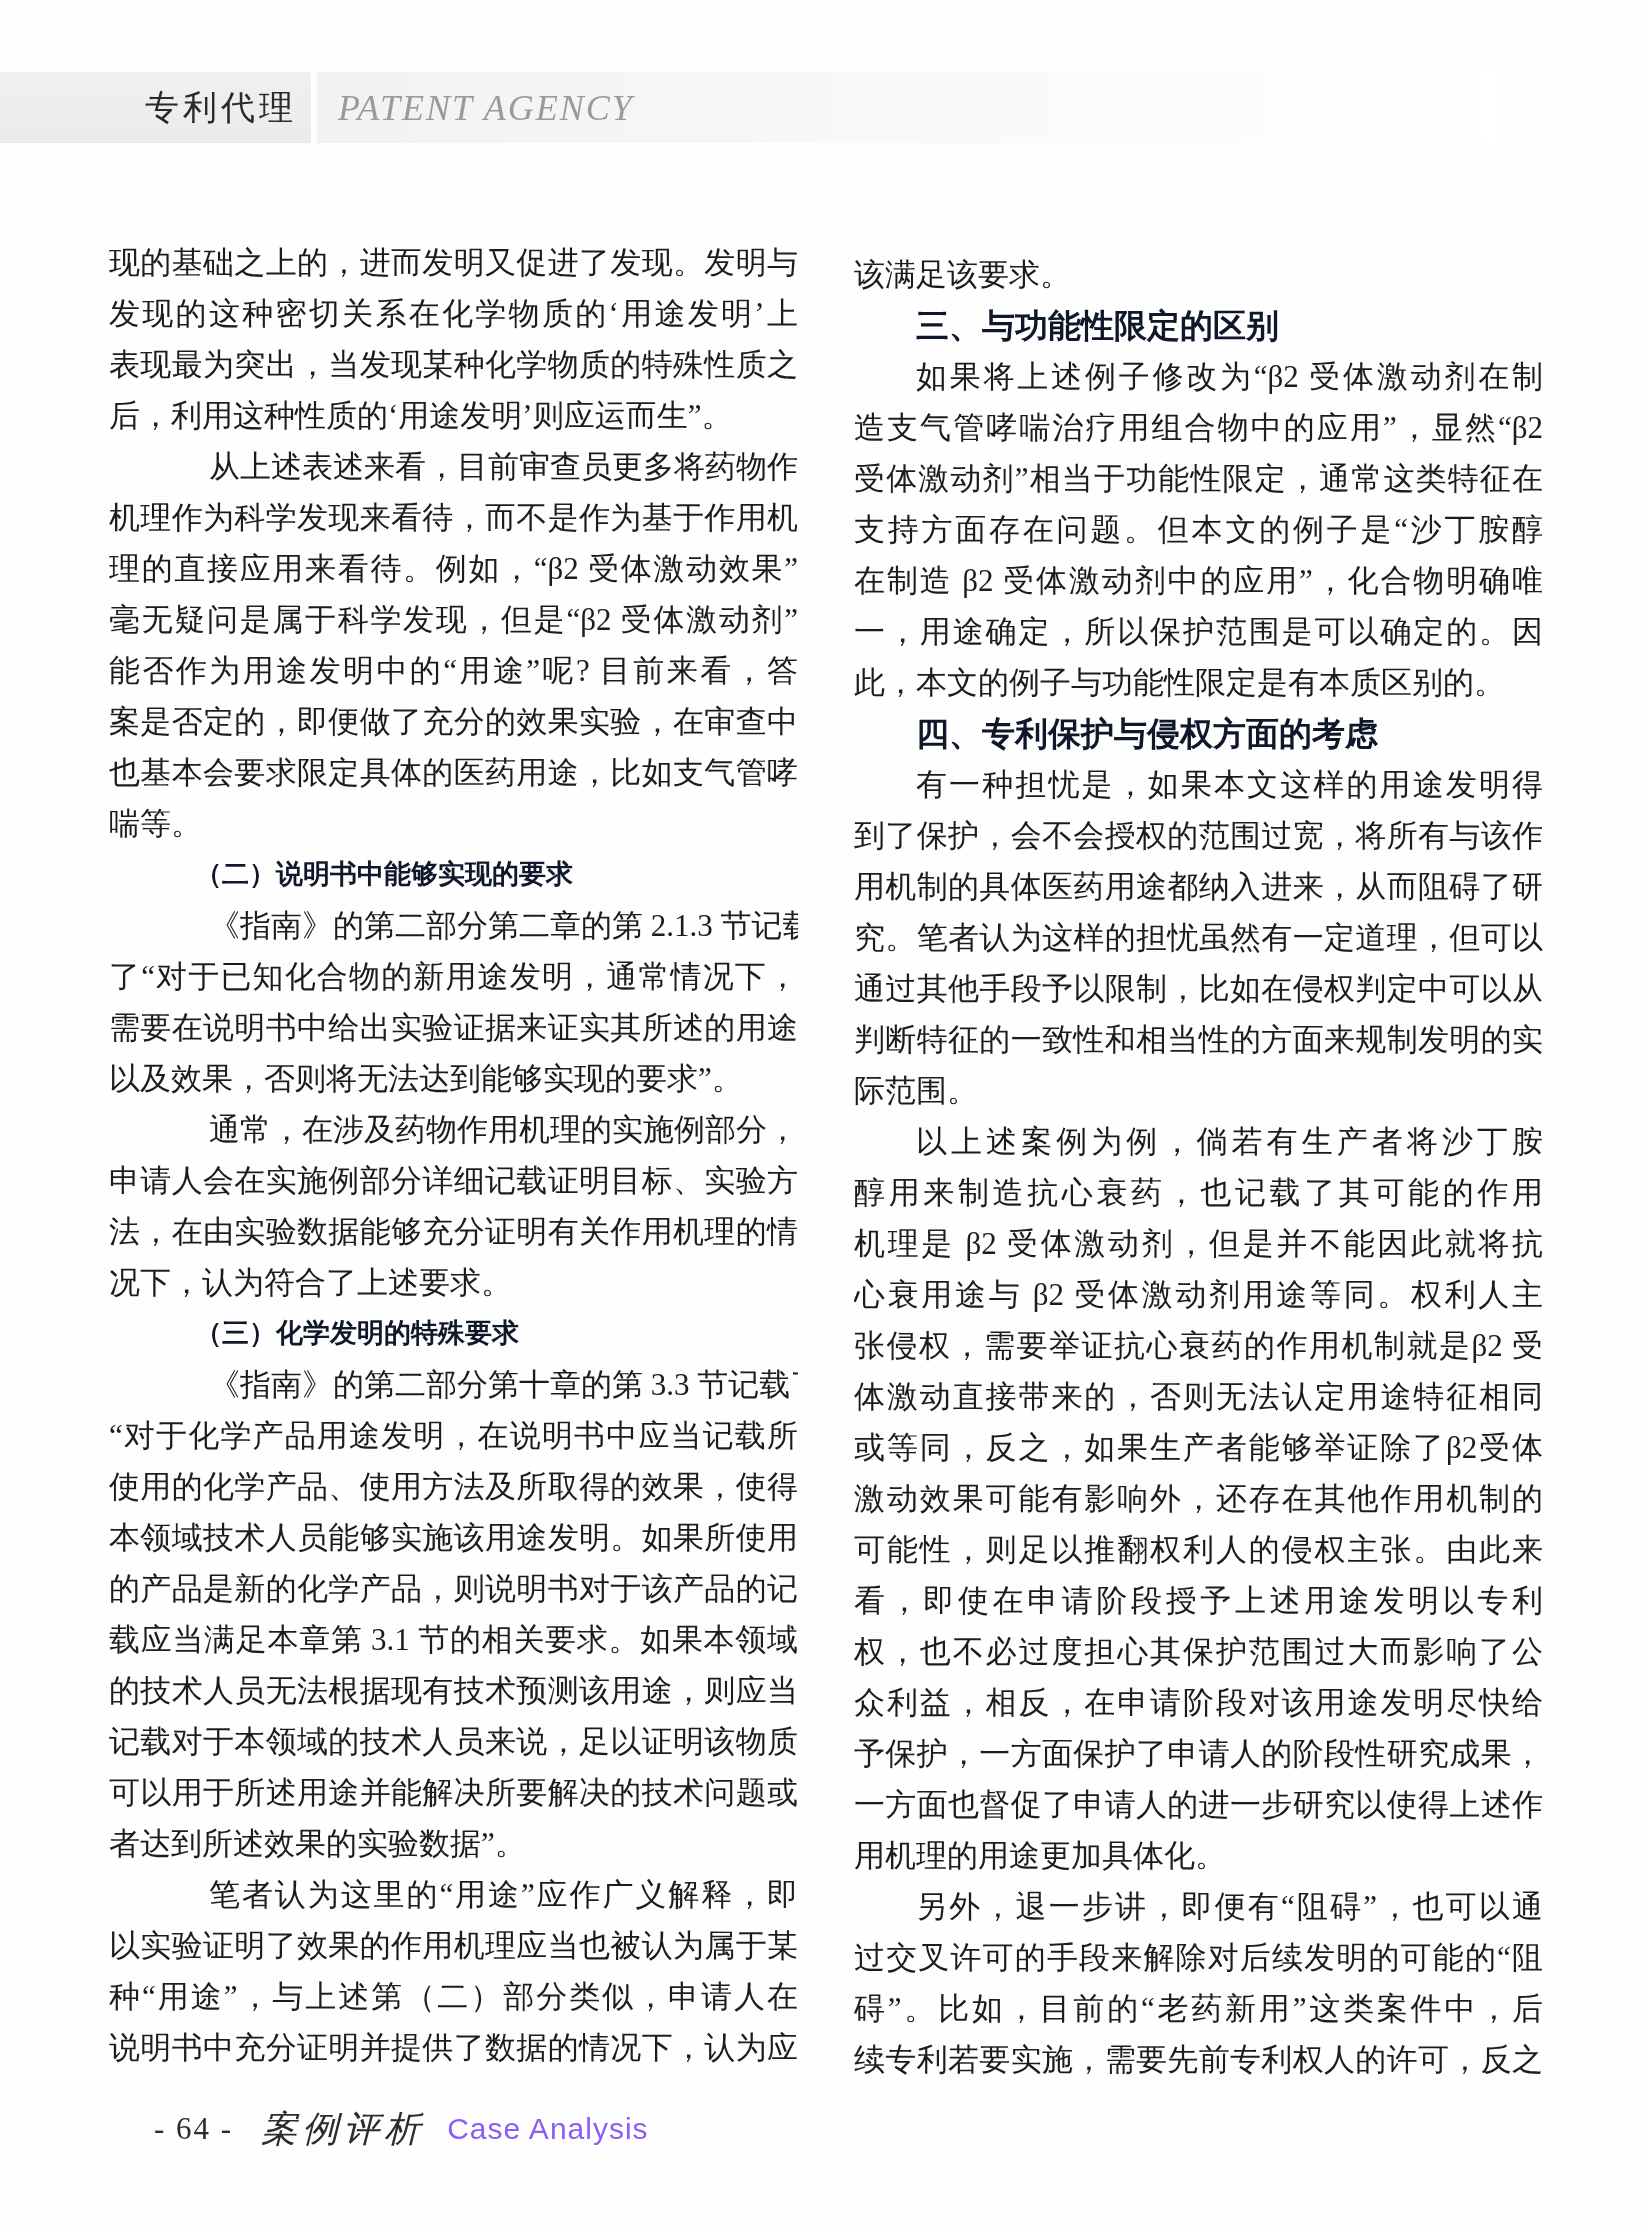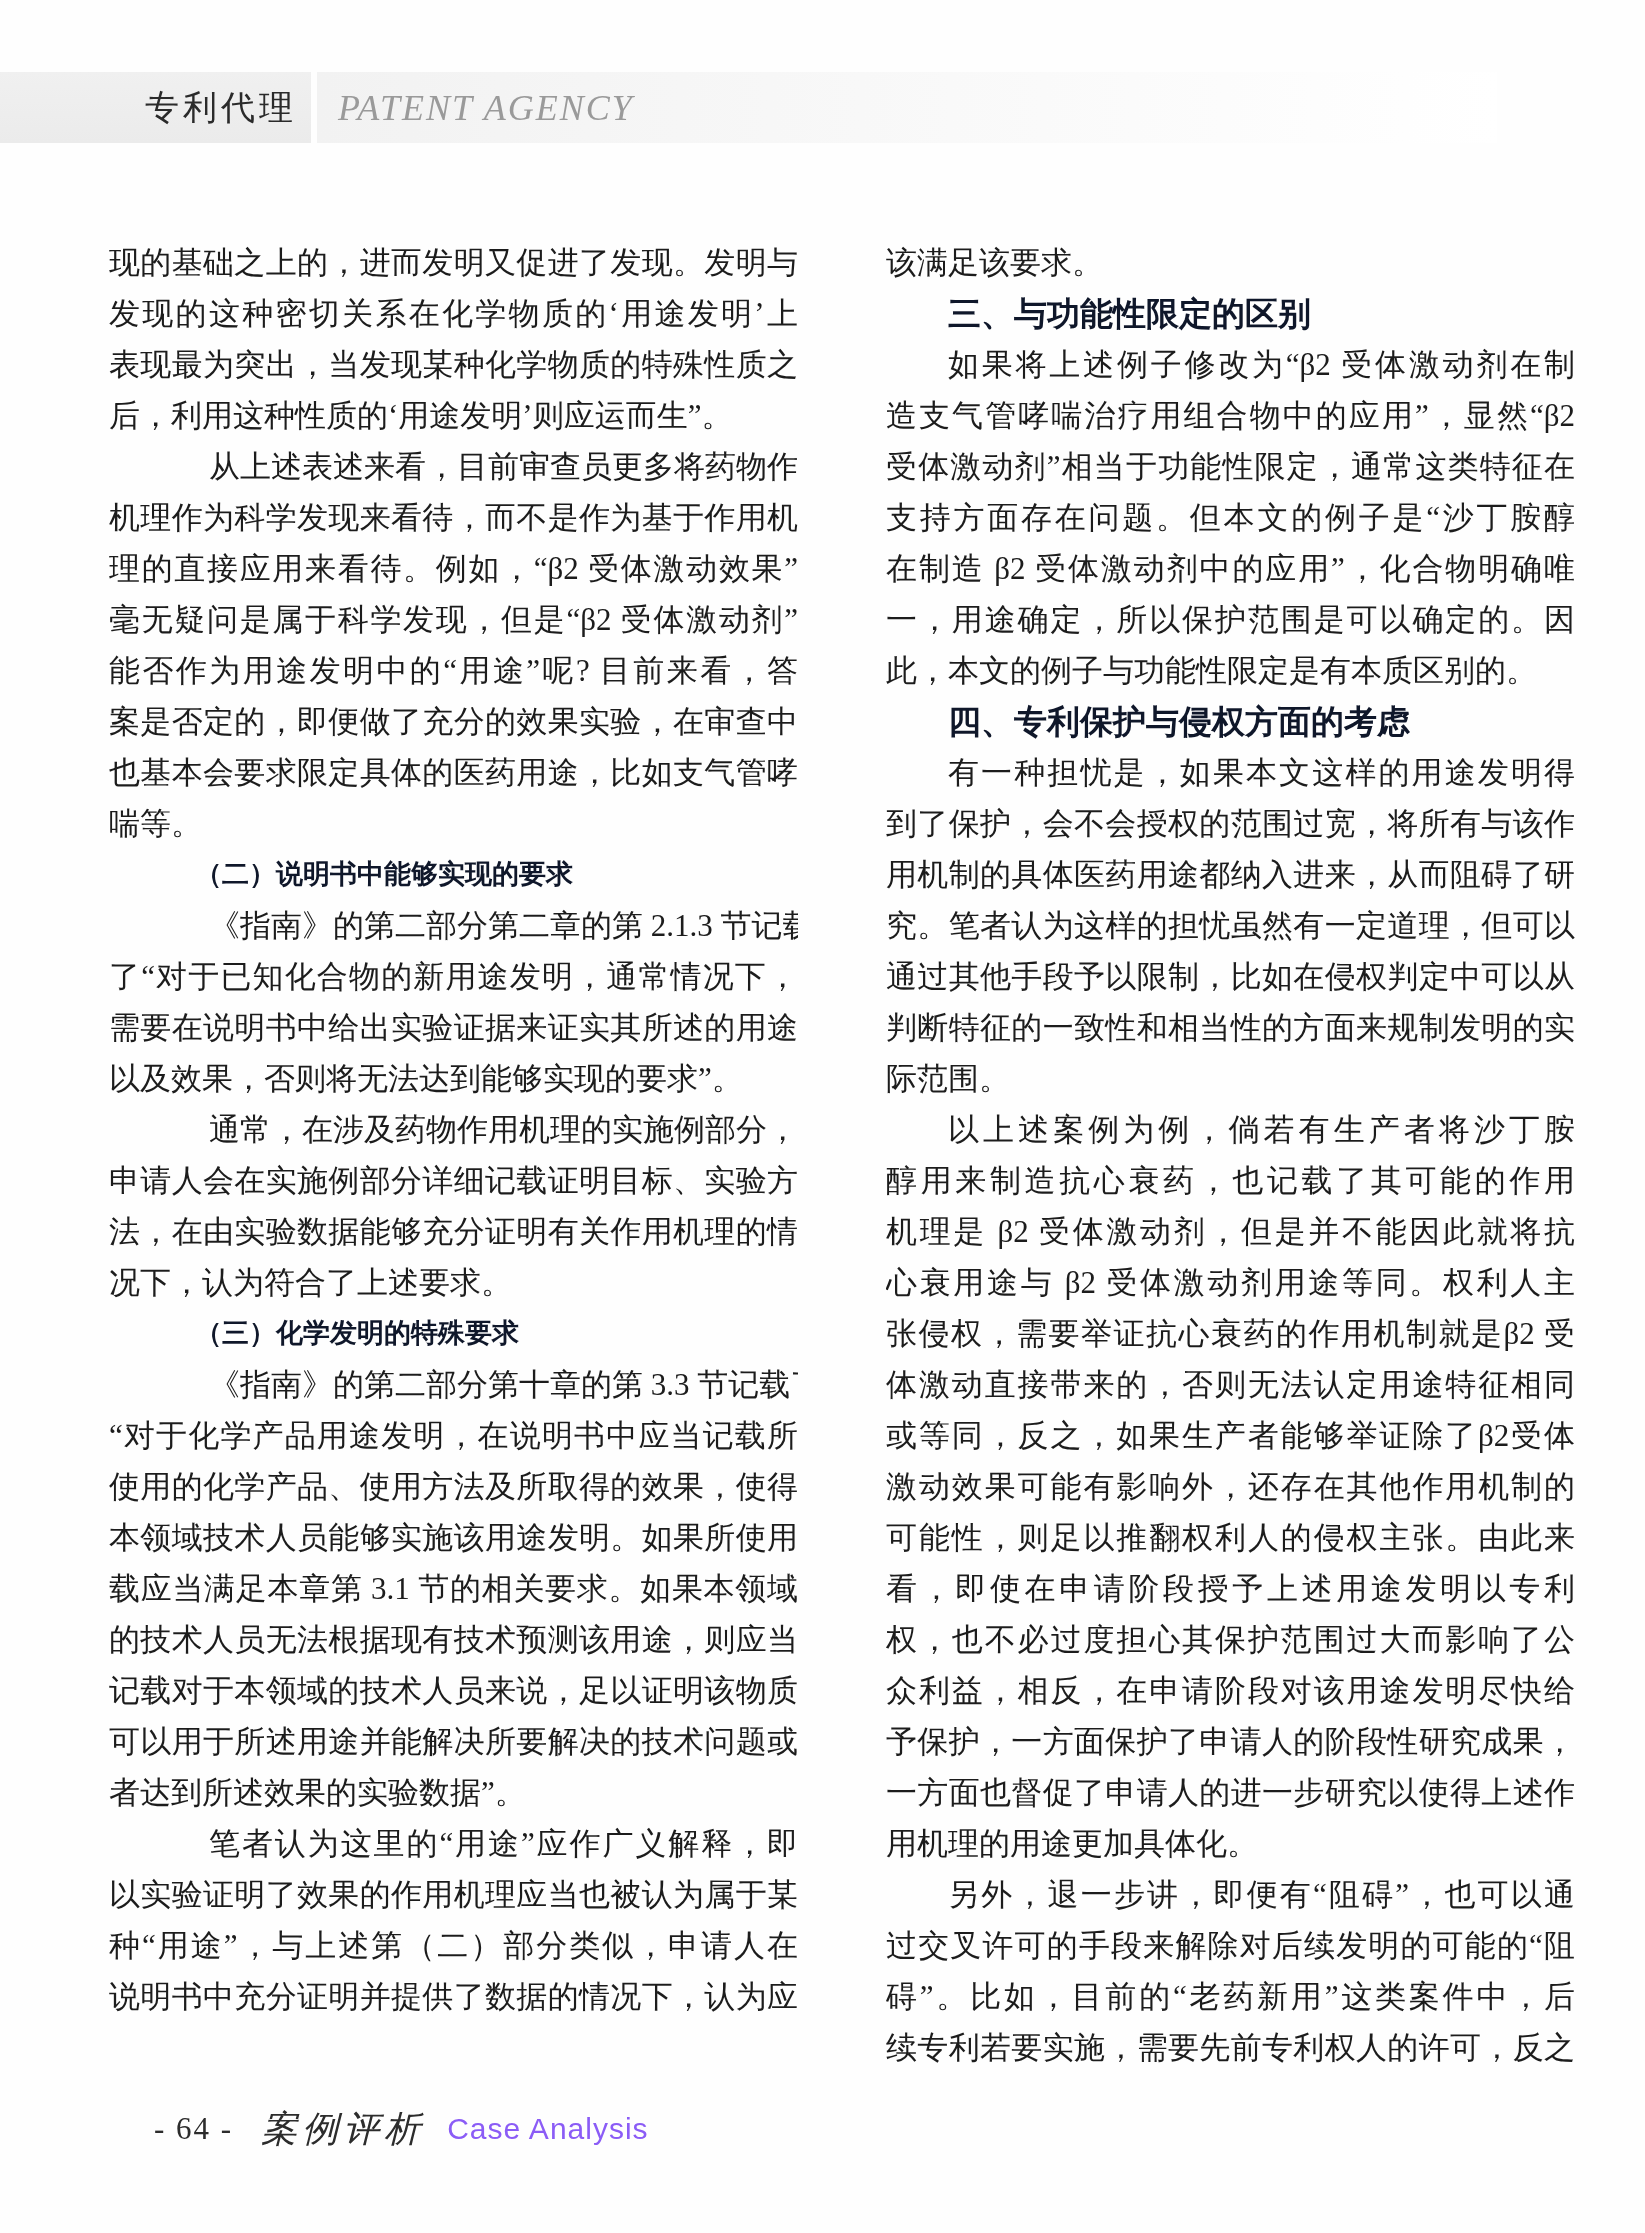--- a/index.html
+++ b/index.html
@@ -10,21 +10,21 @@
   .hbox{position:absolute;top:0;height:71px;}
   .hbox-cn{left:0;width:311px;background:linear-gradient(#f0f0f0,#ebebeb);
            display:flex;align-items:center;justify-content:flex-end;padding-right:14px;box-sizing:border-box;}
   .hbox-en{left:317px;width:1180px;background:linear-gradient(to right,#f2f2f2,#ffffff);
            display:flex;align-items:center;padding-left:21px;box-sizing:border-box;}
   .title-cn{font-family:"Liberation Sans",sans-serif;font-size:34px;letter-spacing:4px;color:#2a2a2a;}
   .title-en{font-family:"Liberation Serif",serif;font-style:italic;font-size:36px;letter-spacing:2px;color:#9a9a9a;}
   
   .col{position:absolute;top:237px;width:689px;}
   .col-left{left:109px;}
-  .col-right{left:886px;}
+  .col-right{left:854px;margin-top:12px;}
   .ln{height:51px;line-height:51px;font-size:31px;color:#1c1c1c;
       text-align:justify;text-align-last:justify;overflow:hidden;white-space:nowrap;}
   .ln.pe{text-align-last:left;}
   .ln.h1,.ln.h2{font-family:"Liberation Sans",sans-serif;font-weight:700;color:#0f172a;
       text-align-last:left;white-space:nowrap;}
   .ln.h1{font-size:33px;}
   .ln.h2{font-size:27px;}
   .col-left .pi{padding-left:100px;}
   .col-right .pi{padding-left:62px;}
   .col-left .h2{padding-left:86px;}
@@ -71,20 +71,21 @@
       <div class="ln pe">以及效果，否则将无法达到能够实现的要求”。</div>
       <div class="ln pi">通常，在涉及药物作用机理的实施例部分，</div>
       <div class="ln p">申请人会在实施例部分详细记载证明目标、实验方</div>
       <div class="ln p">法，在由实验数据能够充分证明有关作用机理的情</div>
       <div class="ln pe">况下，认为符合了上述要求。</div>
       <div class="ln h2">（三）化学发明的特殊要求</div>
       <div class="ln pi">《指南》的第二部分第十章的第 3.3 节记载了</div>
       <div class="ln p">“对于化学产品用途发明，在说明书中应当记载所</div>
       <div class="ln p">使用的化学产品、使用方法及所取得的效果，使得</div>
       <div class="ln p">本领域技术人员能够实施该用途发明。如果所使用</div>
+      <div class="ln p">的产品是新的化学产品，则说明书对于该产品的记</div>
       <div class="ln p">载应当满足本章第 3.1 节的相关要求。如果本领域</div>
       <div class="ln p">的技术人员无法根据现有技术预测该用途，则应当</div>
       <div class="ln p">记载对于本领域的技术人员来说，足以证明该物质</div>
       <div class="ln p">可以用于所述用途并能解决所要解决的技术问题或</div>
       <div class="ln pe">者达到所述效果的实验数据”。</div>
       <div class="ln pi">笔者认为这里的“用途”应作广义解释，即</div>
       <div class="ln p">以实验证明了效果的作用机理应当也被认为属于某</div>
       <div class="ln p">种“用途”，与上述第（二）部分类似，申请人在</div>
       <div class="ln p">说明书中充分证明并提供了数据的情况下，认为应</div>
     </div>

